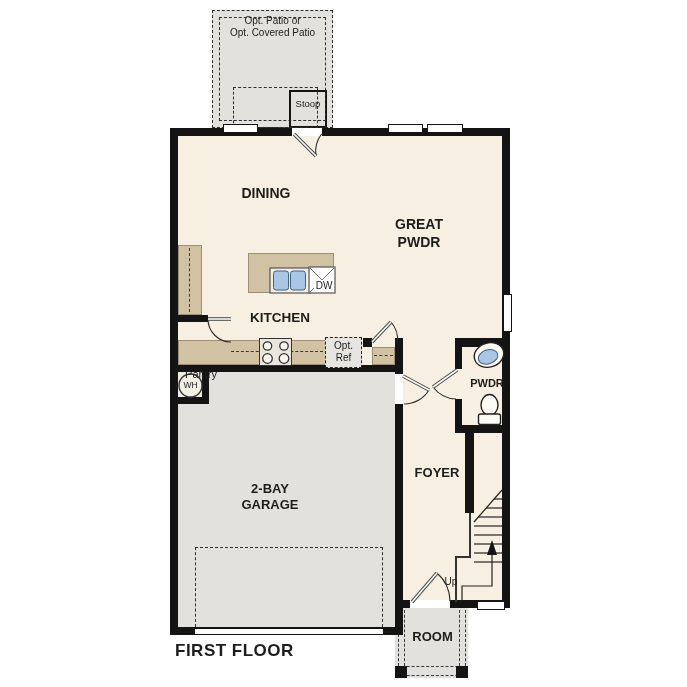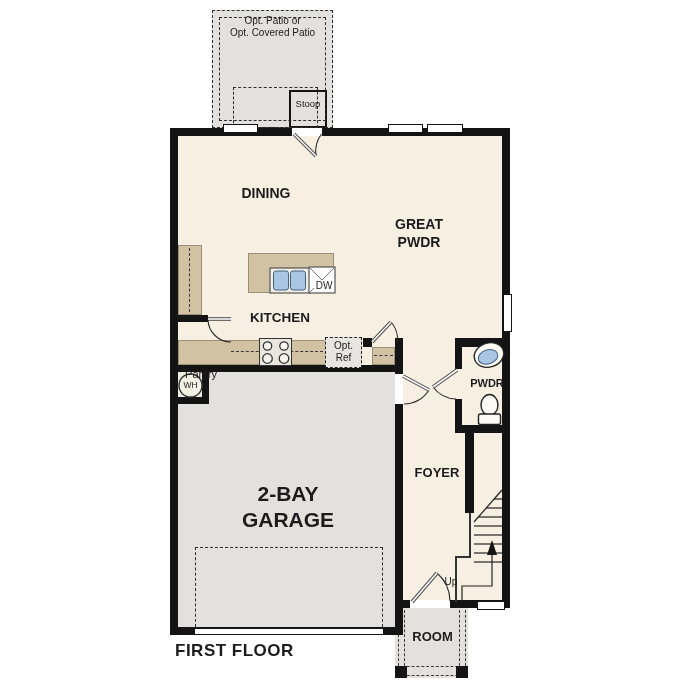--- a/index.html
+++ b/index.html
@@ -191,21 +191,21 @@
     <span>PWDR</span>
   </div>
   <div class="lbl b" style="left:230px;top:310px;width:100px;font-size:13.5px">KITCHEN</div>
   <div class="lbl" style="left:180px;top:368px;width:42px;font-size:11px">Pantry</div>
   <div class="lbl" style="left:325px;top:340px;width:37px;font-size:10px;line-height:1.15">
     <span>Opt.</span>
     <span>Ref</span>
   </div>
   <div class="lbl" style="left:314px;top:280px;width:20px;font-size:10px;background:#fff">DW</div>
   <div class="lbl" style="left:178px;top:380px;width:25px;font-size:8.5px">WH</div>
-  <div class="lbl b" style="left:238px;top:481px;width:100px;font-size:21px;line-height:1.25">
+  <div class="lbl b" style="left:220px;top:481px;width:100px;font-size:13px;line-height:1.25">
     <span>2-BAY</span>
     <span>GARAGE</span>
   </div>
   <div class="lbl b" style="left:387px;top:465px;width:100px;font-size:13px">FOYER</div>
   <div class="lbl b" style="left:462px;top:377px;width:50px;font-size:11px">PWDR</div>
   <div class="lbl" style="left:441px;top:576px;width:20px;font-size:10px">Up</div>
   <div class="lbl b" style="left:397px;top:629px;width:71px;font-size:13px">ROOM</div>
   <div class="lbl b" style="left:175px;top:641px;font-size:17px;letter-spacing:0.5px">FIRST FLOOR</div>
 
 </div>

